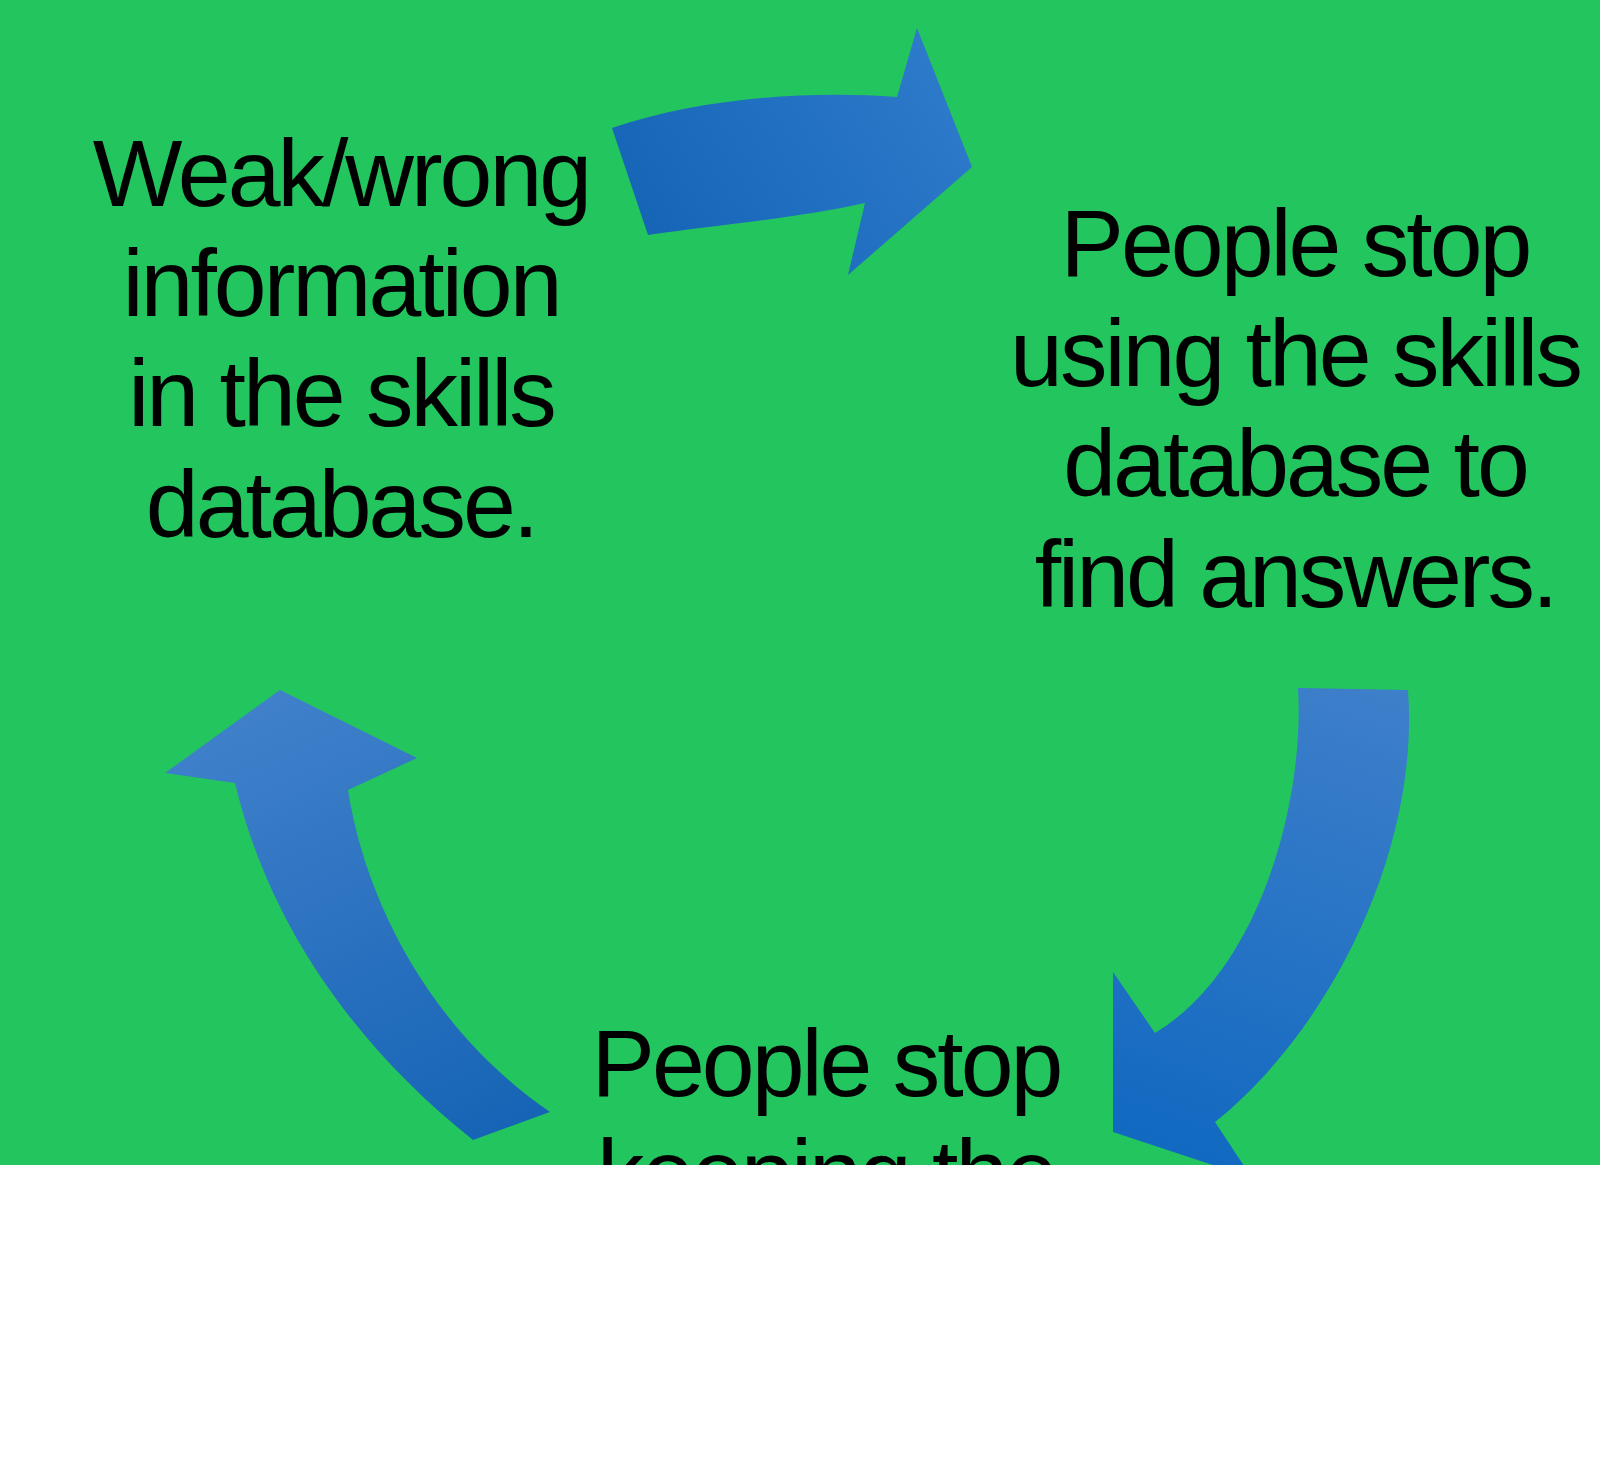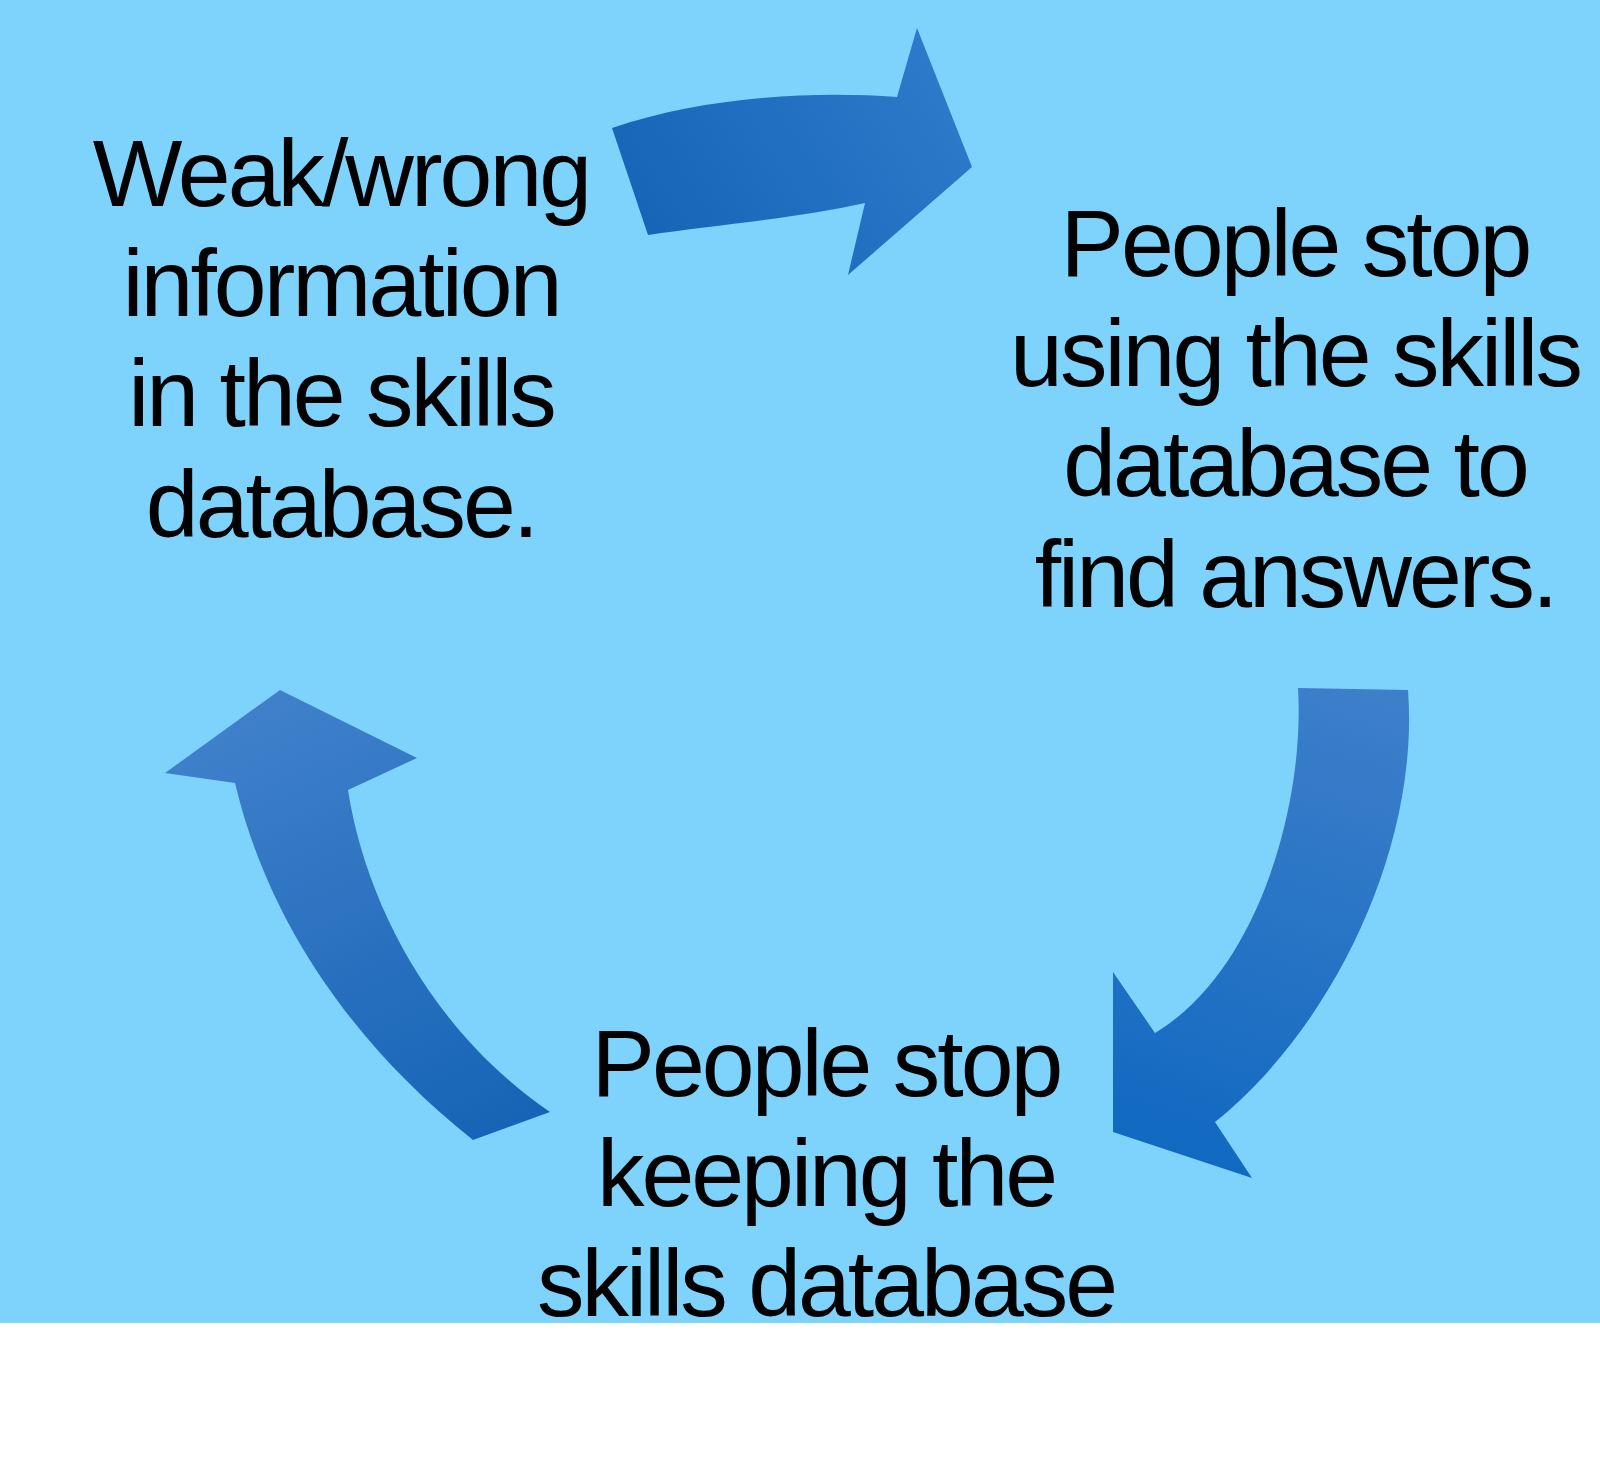--- a/index.html
+++ b/index.html
@@ -3,22 +3,22 @@
 <meta charset="utf-8">
 <style>
   html, body {
     margin: 0;
     padding: 0;
     background: #ffffff;
   }
   .canvas {
     position: relative;
     width: 1600px;
-    height: 1323px;
-    background: #7dd3fc;
+    height: 1165px;
+    background: #22c55e;
     overflow: hidden;
     font-family: "Liberation Sans", "DejaVu Sans", sans-serif;
   }
   .arrows-svg {
     position: absolute;
     left: 0;
     top: 0;
     width: 1600px;
     height: 1473px;
   }

